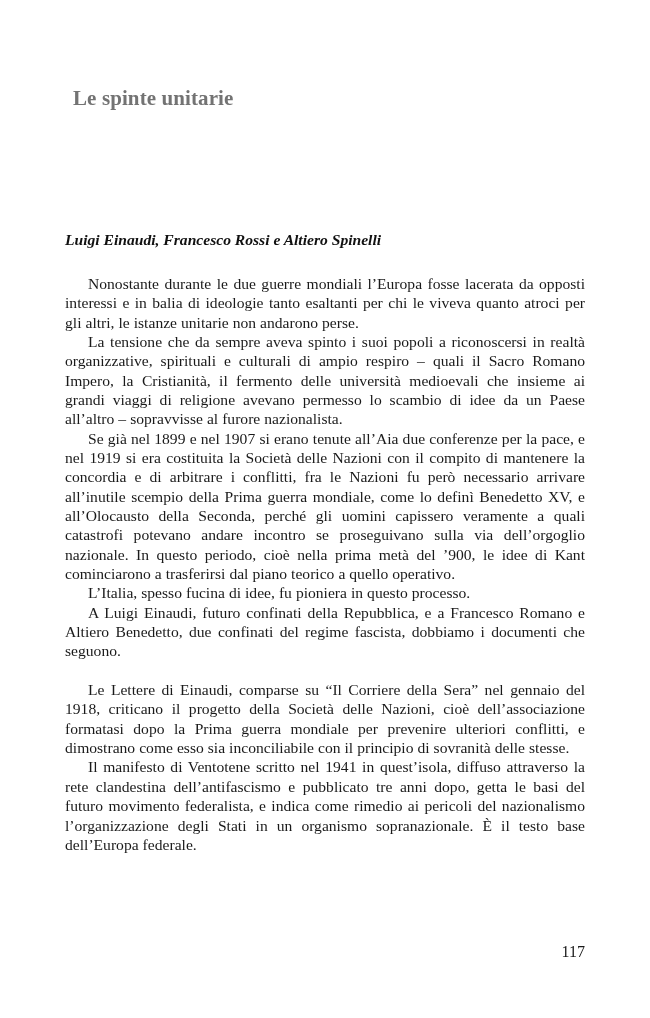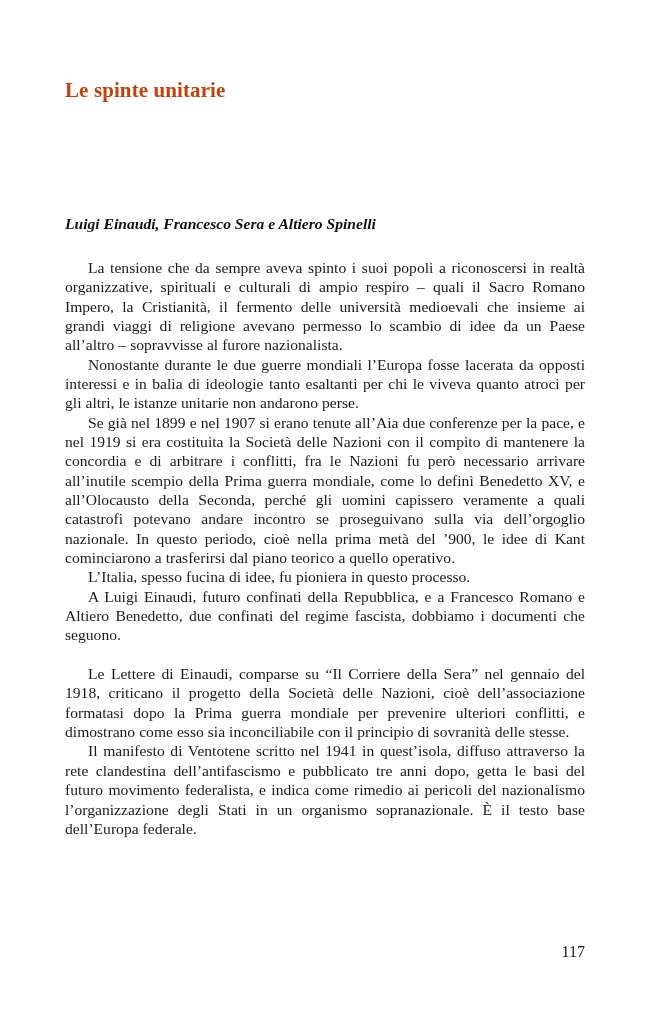--- a/index.html
+++ b/index.html
@@ -19,24 +19,24 @@
   .content {
     position: absolute;
     left: 65px;
     top: 0;
     width: 520px;
   }
   .chapter-title {
     font-size: 21px;
     font-weight: bold;
     letter-spacing: 0.1px;
-    margin: 0;
+    margin: 8px;
     padding-top: 78px;
     line-height: 1.2;
-    color: #c2410c;
+    color: #737373;
   }
   .authors-line {
     font-size: 15.6px;
     font-weight: bold;
     font-style: italic;
     margin: 0;
     padding-top: 112px;
     line-height: 1.2;
     color: #111111;
   }
@@ -71,27 +71,27 @@
 </style>
 </head>
 <body>
 
 <div class="page">
 
   <div class="content">
 
     <h1 class="chapter-title">Le spinte unitarie</h1>
 
-    <div class="authors-line">Luigi Einaudi, Francesco Sera e Altiero Spinelli</div>
+    <div class="authors-line">Luigi Einaudi, Francesco Rossi e Altiero Spinelli</div>
 
     <div class="body-block">
 
+      <p class="para">Nonostante durante le due guerre mondiali l’Europa fosse lacerata da opposti interessi e in balia di ideologie tanto esaltanti per chi le viveva quanto atroci per gli altri, le istanze unitarie non andarono perse.</p>
+
       <p class="para">La tensione che da sempre aveva spinto i suoi popoli a riconoscersi in realtà organizzative, spirituali e culturali di ampio respiro – quali il Sacro Romano Impero, la Cristianità, il fermento delle università medioevali che insieme ai grandi viaggi di religione avevano permesso lo scambio di idee da un Paese all’altro – sopravvisse al furore nazionalista.</p>
-
-      <p class="para">Nonostante durante le due guerre mondiali l’Europa fosse lacerata da opposti interessi e in balia di ideologie tanto esaltanti per chi le viveva quanto atroci per gli altri, le istanze unitarie non andarono perse.</p>
 
       <p class="para">Se già nel 1899 e nel 1907 si erano tenute all’Aia due conferenze per la pace, e nel 1919 si era costituita la Società delle Nazioni con il compito di mantenere la concordia e di arbitrare i conflitti, fra le Nazioni fu però necessario arrivare all’inutile scempio della Prima guerra mondiale, come lo definì Benedetto XV, e all’Olocausto della Seconda, perché gli uomini capissero veramente a quali catastrofi potevano andare incontro se proseguivano sulla via dell’orgoglio nazionale. In questo periodo, cioè nella prima metà del ’900, le idee di Kant cominciarono a trasferirsi dal piano teorico a quello operativo.</p>
 
       <p class="para">L’Italia, spesso fucina di idee, fu pioniera in questo processo.</p>
 
       <p class="para"><span>A </span><b class="name">Luigi Einaudi</b><span>, futuro confinati della Repubblica, e a </span><b class="name">Francesco Romano</b><span> e </span><b class="name">Altiero Benedetto</b><span>, due confinati del regime fascista, dobbiamo i documenti che seguono.</span></p>
 
       <div class="block-gap"></div>
 
       <p class="para">Le Lettere di Einaudi, comparse su “Il Corriere della Sera” nel gennaio del 1918, criticano il progetto della Società delle Nazioni, cioè dell’associazione formatasi dopo la Prima guerra mondiale per prevenire ulteriori conflitti, e dimostrano come esso sia inconciliabile con il principio di sovranità delle stesse.</p>

